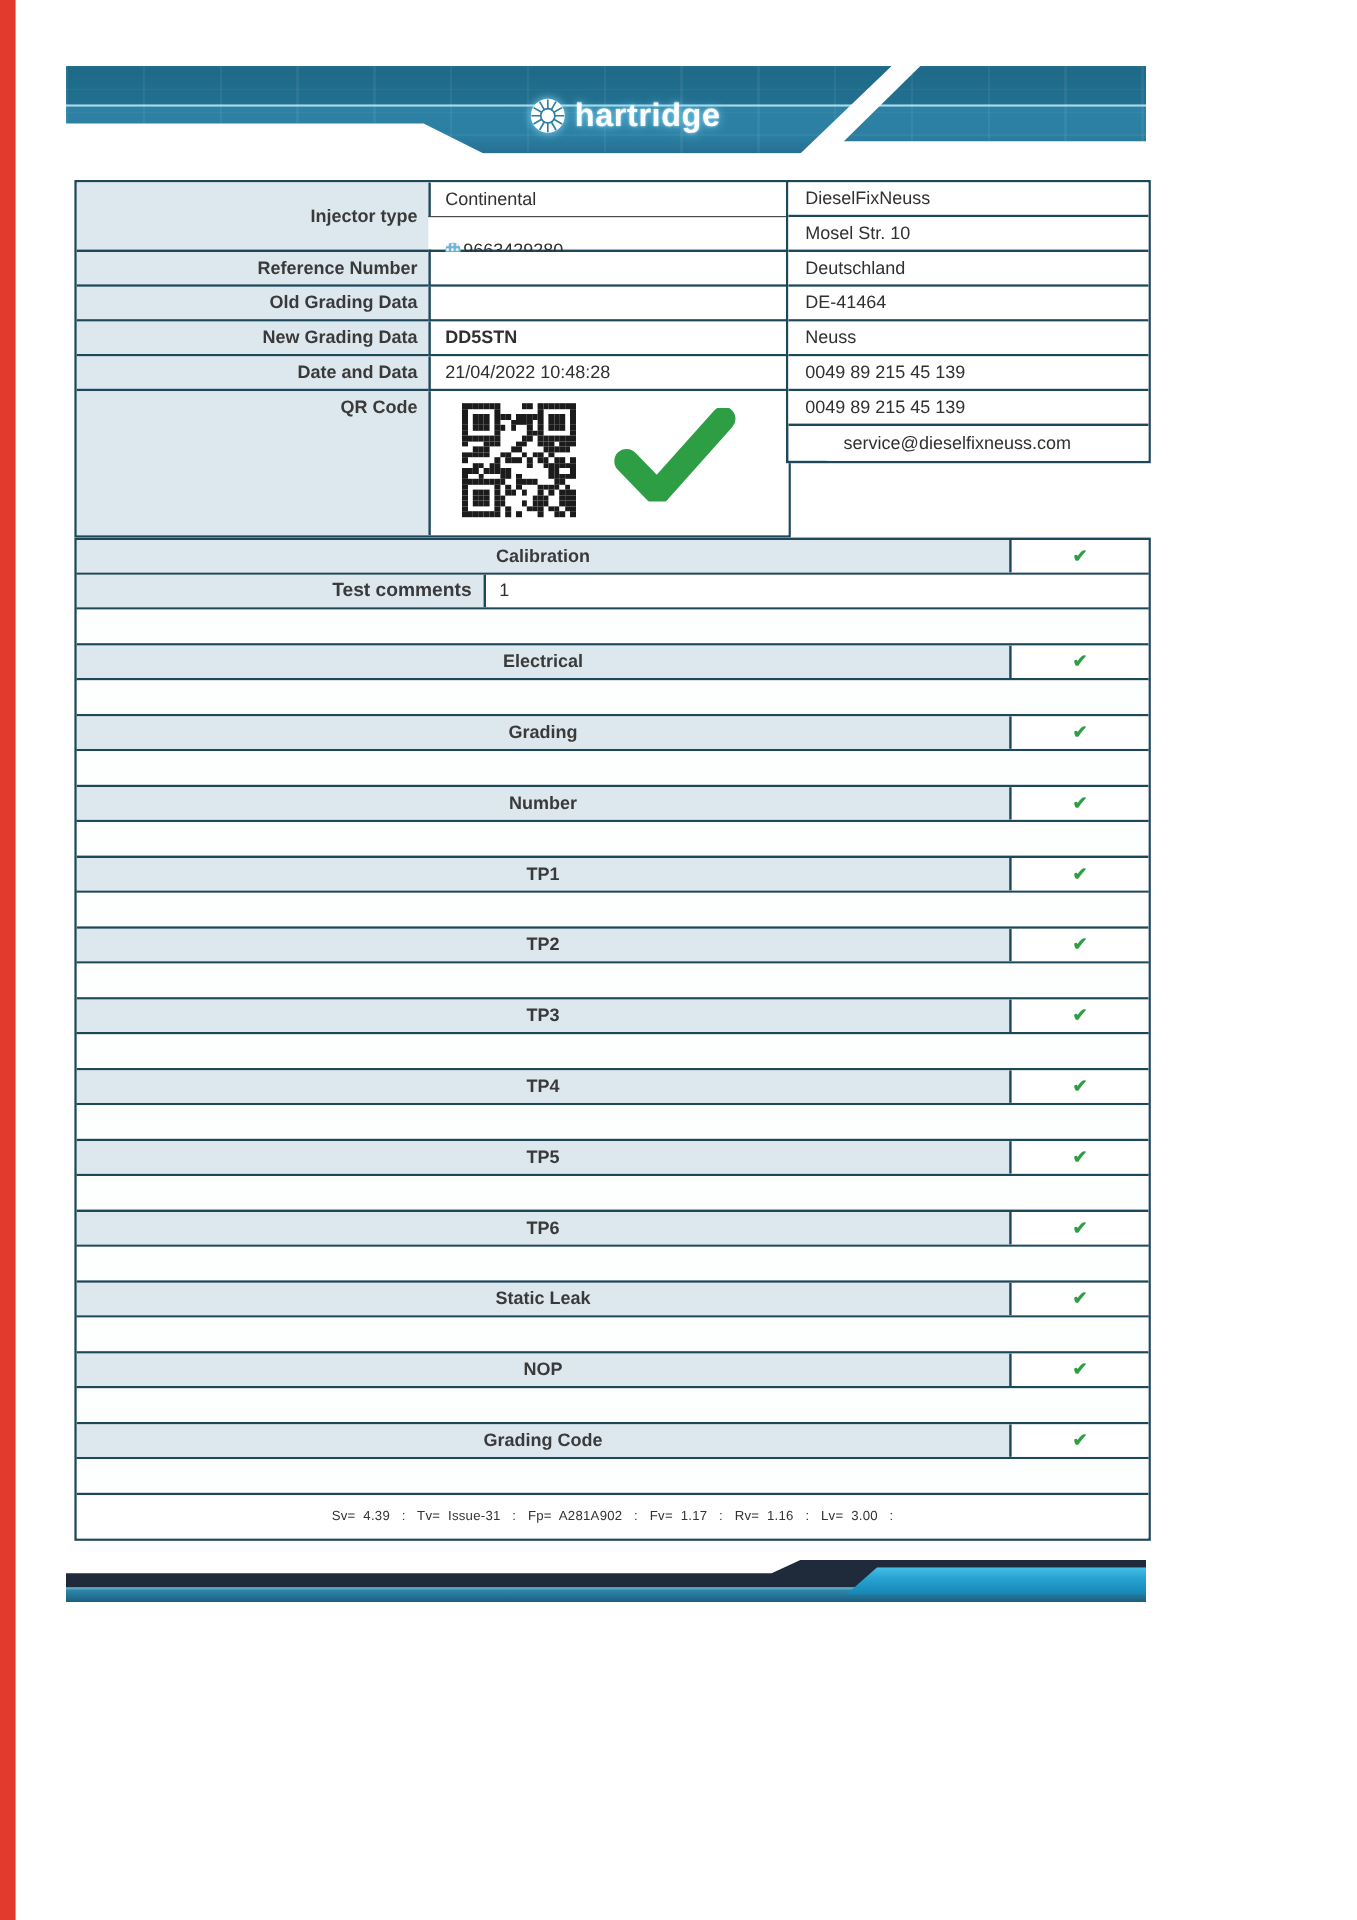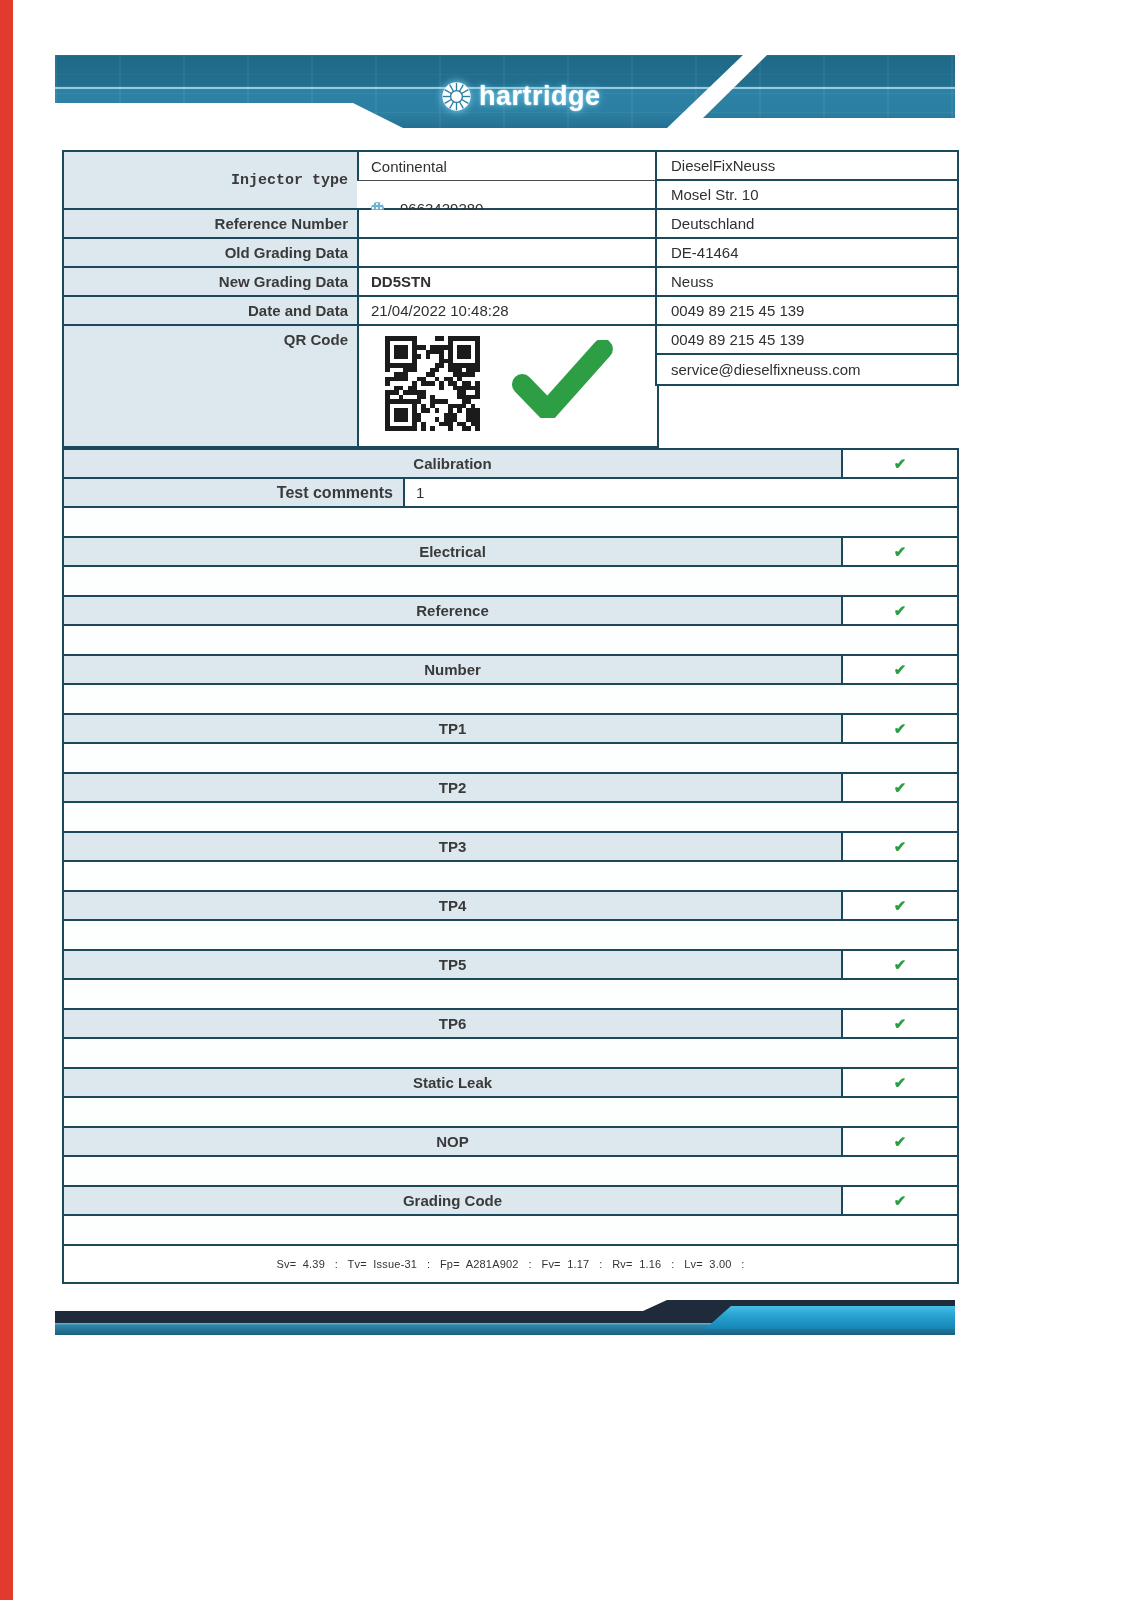--- a/index.html
+++ b/index.html
@@ -39,23 +39,23 @@
     display:grid;grid-template-columns:293px 300px;
     grid-template-rows:29px 29px 29px 29px 29px 29px 120px;
     border:2px solid var(--bd);box-sizing:content-box;background:#fff;
   }
   .cell{font-size:15px;display:flex;align-items:center;}
   .lbl{
     background:var(--rowbg);font-weight:bold;color:#3a3a3a;
     justify-content:flex-end;padding-right:9px;border-bottom:2px solid var(--bd);
   }
   .val{background:#fff;padding-left:12px;border-left:2px solid var(--bd);border-bottom:2px solid var(--bd);}
-  .lbl-injector{grid-row:span 2;font-family:Liberation Mono, monospace;}
+  .lbl-injector{grid-row:span 2;}
   .val-cont{border-bottom:1px solid #4c4c4c;}
-  .val-part{gap:16px;margin-top:27px;}
+  .val-part{gap:2px;margin-top:27px;}
   .val-bold{font-weight:bold;}
   .lbl-qr{align-items:flex-start;padding-top:5px;border-bottom:none;text-align:center;}
   .val-qr{border-bottom:none;align-items:flex-start;padding-left:26px;padding-top:10px;gap:30px;}
   .dot-icon{
     width:13px;height:13px;border-radius:50%;flex:0 0 13px;
     background-color:#6fb2d4;
     background-image:radial-gradient(rgba(255,255,255,.85) 1px, transparent 1.3px);
     background-size:4px 4px;
   }
   .qr{
@@ -66,21 +66,21 @@
   .big-check{width:104px;height:78px;margin-top:4px;}
 
   .info-right{
     position:absolute;left:655px;top:150px;width:300px;
     border:2px solid var(--bd);background:#fff;box-sizing:content-box;
   }
   .ws-row{
     height:29px;box-sizing:border-box;border-bottom:2px solid var(--bd);
     font-size:15px;display:flex;align-items:center;padding-left:14px;background:#fff;
   }
-  .ws-row:last-child{border-bottom:none;}
+  .ws-row:last-child{border-bottom:none;margin-left:32px;}
 
   
   .tests{
     position:absolute;left:62px;top:448px;width:893px;
     border:2px solid var(--bd);background:#fff;box-sizing:content-box;
   }
   .sec-row{height:29px;box-sizing:border-box;display:flex;border-bottom:2px solid var(--bd);}
   .sec-label{
     flex:1;background:var(--rowbg);font-size:15px;font-weight:bold;color:#3a3a3a;
     display:flex;align-items:center;justify-content:center;
@@ -641,21 +641,21 @@
       </div>
       <div class="gap-row"></div>
       <div class="sec-row">
         <div class="sec-label">Electrical</div>
         <div class="sec-check">
           <span class="mini-check">✔</span>
         </div>
       </div>
       <div class="gap-row"></div>
       <div class="sec-row">
-        <div class="sec-label">Reference</div>
+        <div class="sec-label">Grading</div>
         <div class="sec-check">
           <span class="mini-check">✔</span>
         </div>
       </div>
       <div class="gap-row"></div>
       <div class="sec-row">
         <div class="sec-label">Number</div>
         <div class="sec-check">
           <span class="mini-check">✔</span>
         </div>

